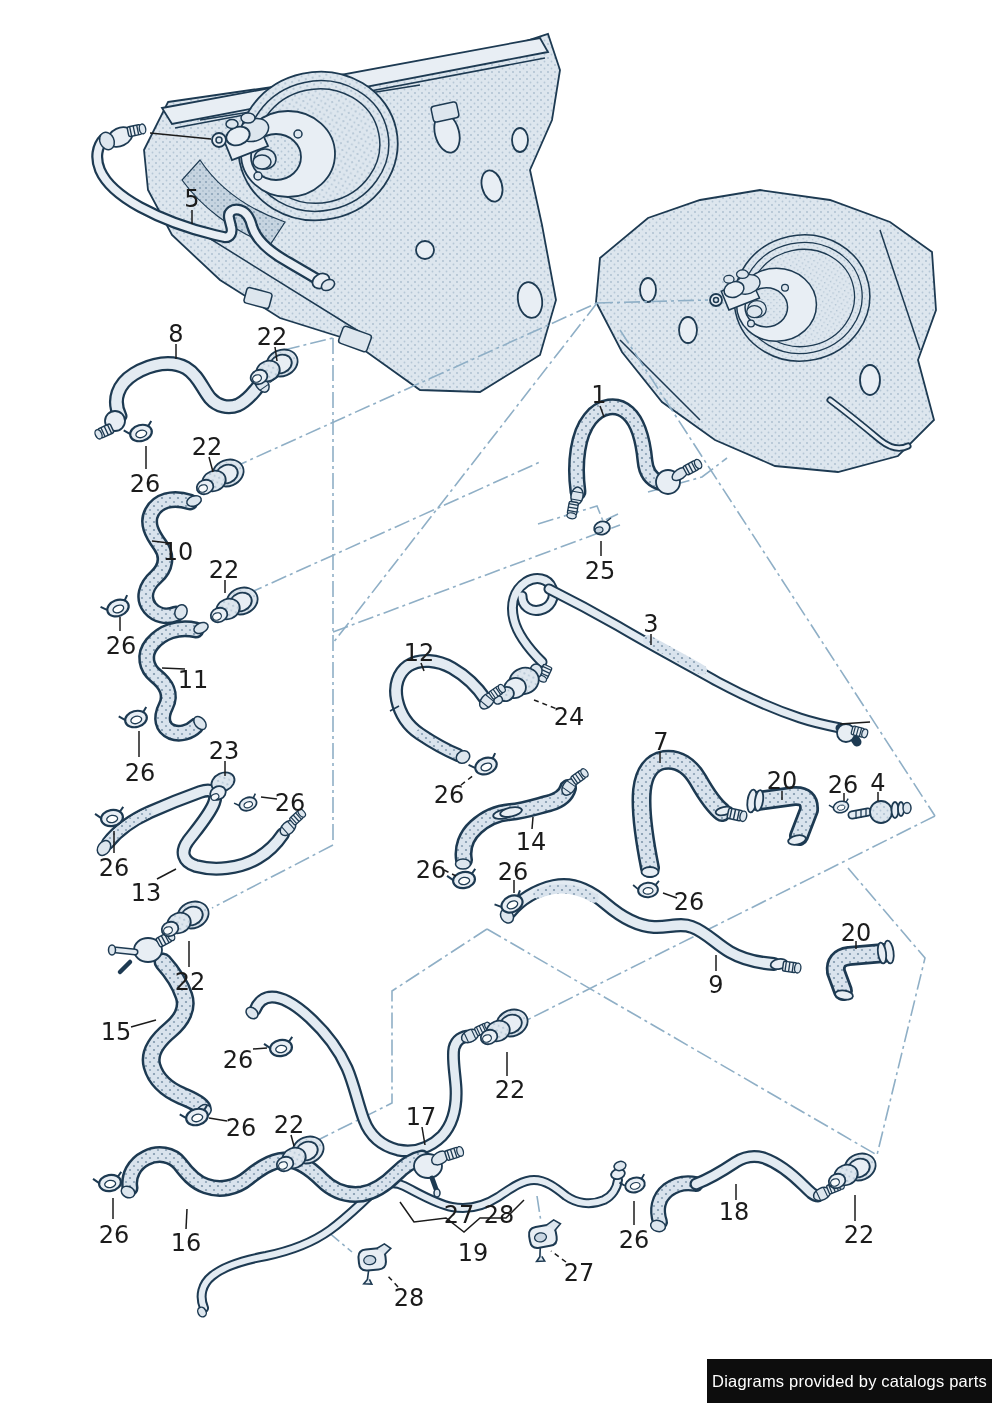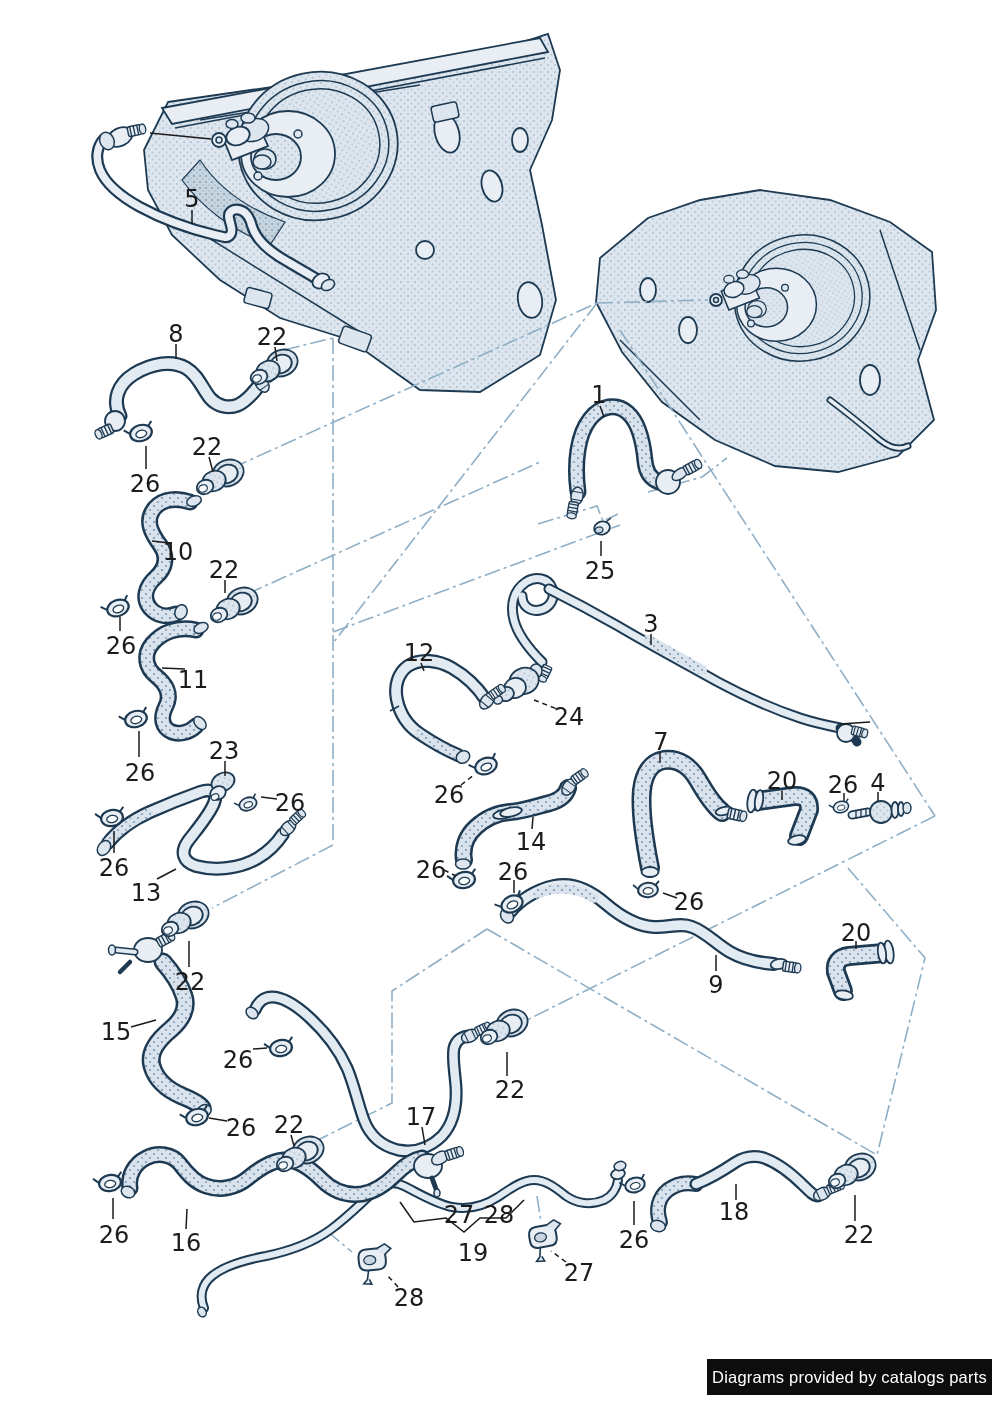--- a/index.html
+++ b/index.html
@@ -7,21 +7,21 @@
          font-family:"DejaVu Sans",sans-serif;}
   svg{position:absolute;left:0;top:0;}
   .o{fill:none;stroke:#1d3a52;stroke-linecap:round;stroke-linejoin:round}
   .f1{fill:#e8eef4;stroke:#1d3a52;stroke-width:1.8}
   .f2{fill:url(#p-dot);stroke:#1d3a52;stroke-width:1.8}
   .f3{fill:#dde6ee;stroke:#1d3a52;stroke-width:1.5}
   .nf{fill:none;stroke:#1d3a52;stroke-width:1.5}
   .lbl{font:24px "DejaVu Sans",sans-serif;fill:#1b1b1b}
   .ldr{stroke:#1b1b1b;stroke-width:1.5;fill:none}
   .ref{stroke:#8fafc6;stroke-width:1.6;fill:none;stroke-dasharray:16 4 3 4}
-  #badge{position:absolute;left:707px;top:1359px;width:285px;height:36px;background:#0d0d0d;
+  #badge{position:absolute;left:707px;top:1359px;width:285px;height:44px;background:#0d0d0d;
          color:#fff;display:flex;align-items:center;justify-content:center;
          font:16.5px "Liberation Sans",sans-serif;letter-spacing:.2px;}
 </style>
 </head>
 <body>
 
 <div id="stage">
 <svg width="992" height="1403" viewBox="0 0 992 1403">
   <defs>
     <pattern id="p-dot" width="7" height="7" patternUnits="userSpaceOnUse">

